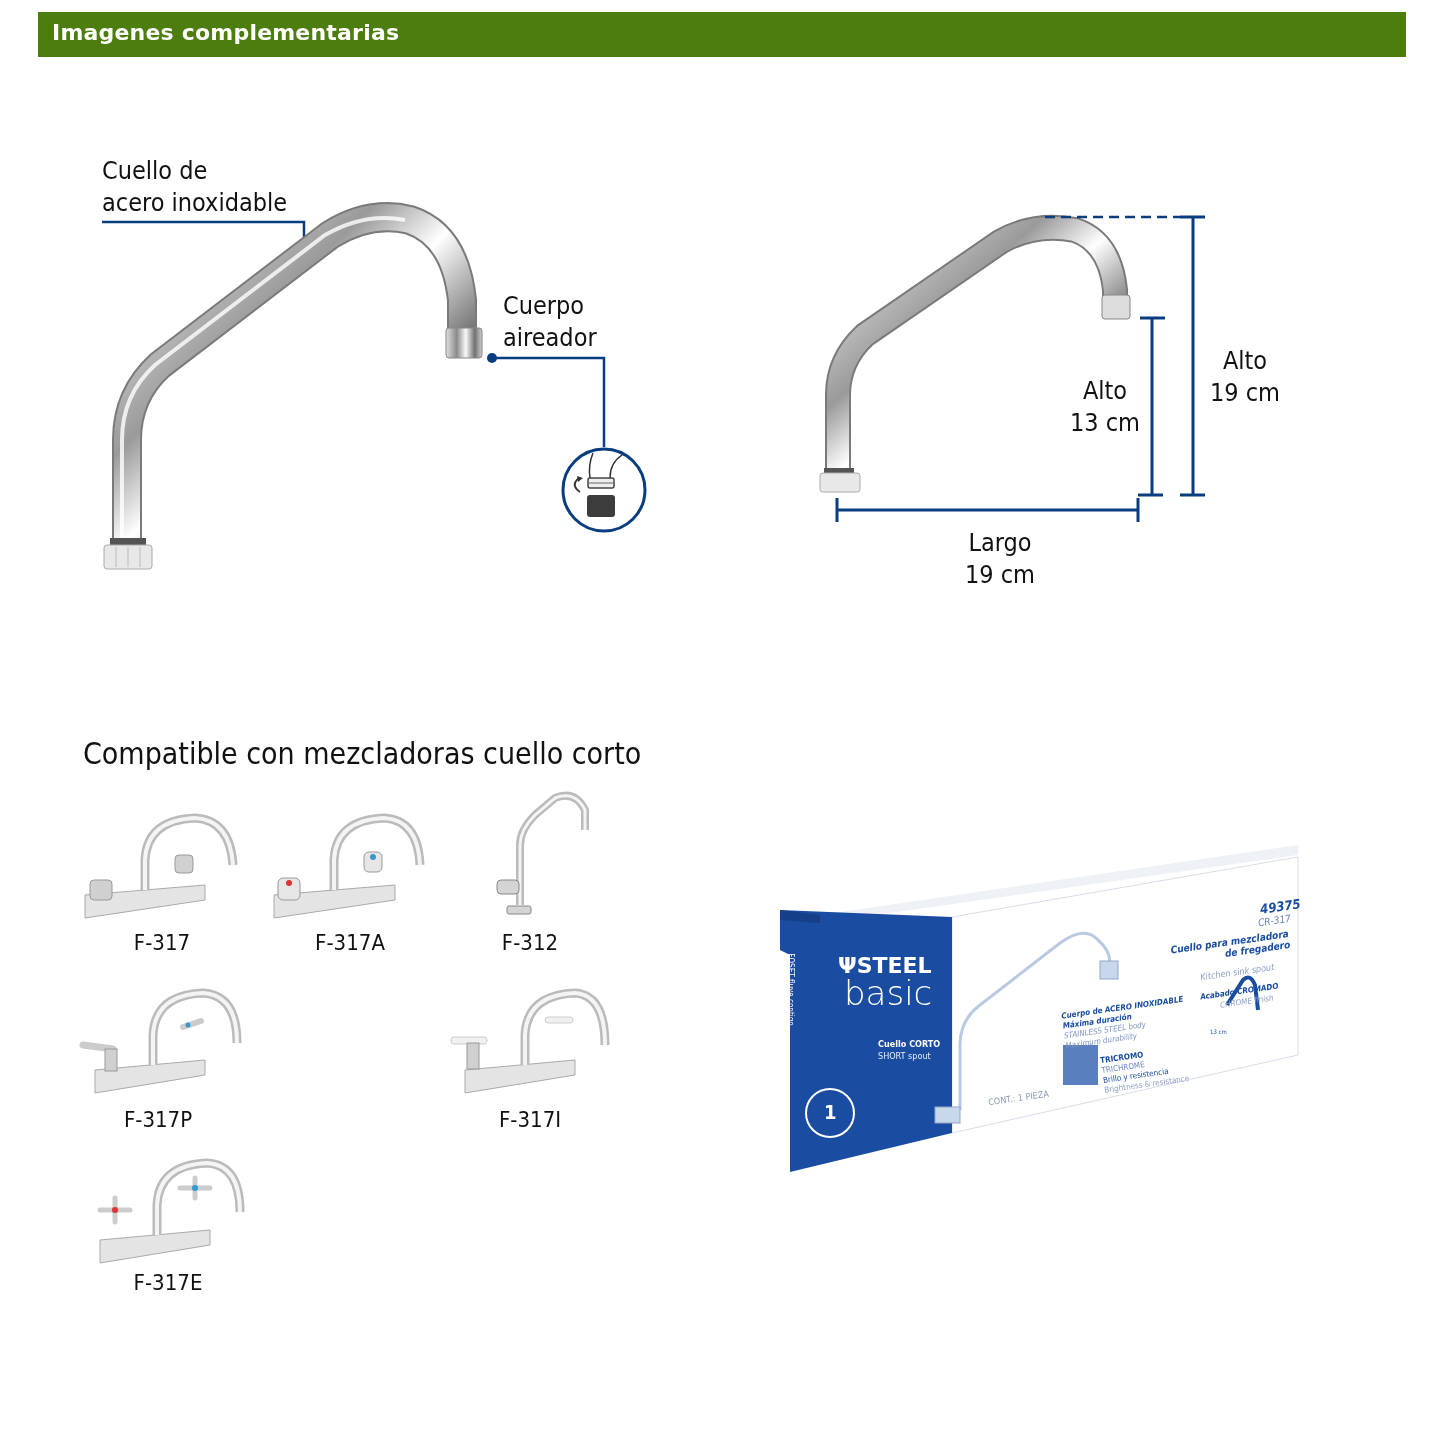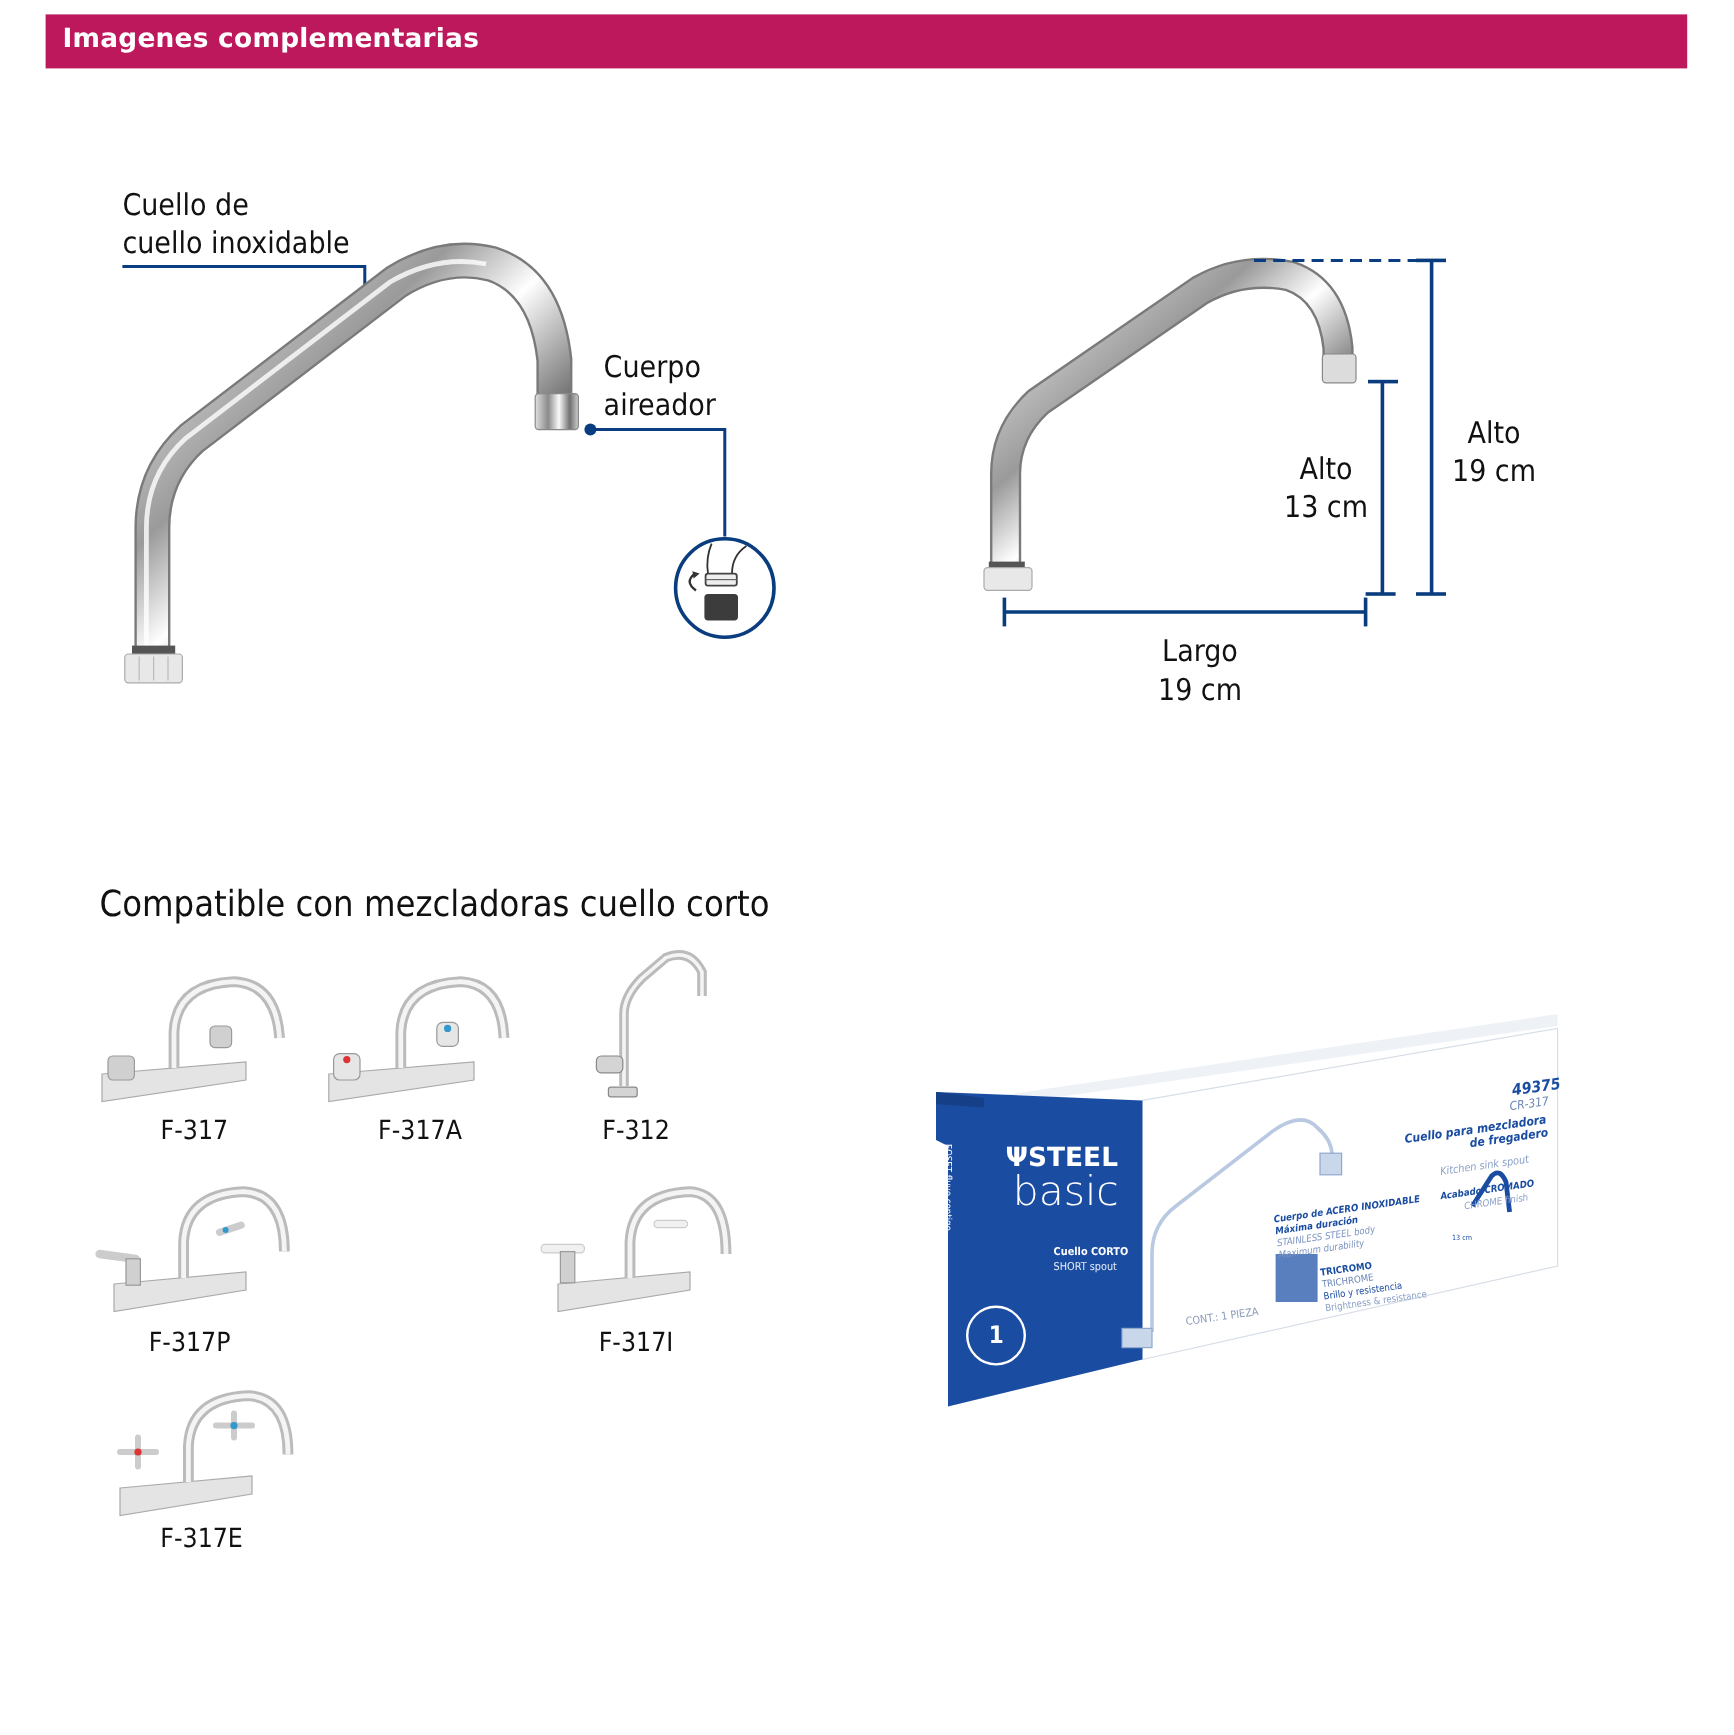--- a/index.html
+++ b/index.html
@@ -1,37 +1,37 @@
 <!DOCTYPE html>
 <html><head>
 <meta charset="utf-8">
 <style>
   html,body{margin:0;padding:0;background:#fff;}
   body{width:1445px;height:1446px;position:relative;overflow:hidden;font-family:"DejaVu Sans Condensed","DejaVu Sans",sans-serif;color:#111;}
   .abs{position:absolute;}
-  .banner{left:38px;top:12px;width:1368px;height:45px;background:#be185d;}
+  .banner{left:38px;top:12px;width:1368px;height:45px;background:#4d7c0f;}
   .banner-title{left:14px;top:8px;color:#fff;font-weight:bold;font-size:22px;letter-spacing:0.2px;font-family:"DejaVu Sans",sans-serif;}
   .callout{font-size:25px;line-height:32px;color:#111;font-stretch:condensed;}
   .dim-label{font-size:25px;line-height:32px;text-align:center;color:#111;}
   .section-title{left:83px;top:736px;font-size:30px;color:#111;}
   .model-label{font-size:22px;color:#111;text-align:center;width:150px;}
   svg{position:absolute;overflow:visible;}
 </style>
 </head>
 <body>
 
 <div class="abs banner">
   <div class="abs banner-title">Imagenes complementarias</div>
 </div>
 
 <div class="abs" style="left:0;top:60px;width:720px;height:560px;">
 
   <div class="abs callout" style="left:102px;top:95px;">
     <div>Cuello de</div>
-    <div>cuello inoxidable</div>
+    <div>acero inoxidable</div>
   </div>
   <div class="abs callout" style="left:503px;top:230px;">
     <div>Cuerpo</div>
     <div>aireador</div>
   </div>
 
   <svg width="720" height="560" style="left:0;top:0;">
     <defs>
       <linearGradient id="chrome" x1="0" y1="0" x2="1" y2="1">
         <stop offset="0" stop-color="#f4f4f4"></stop>

